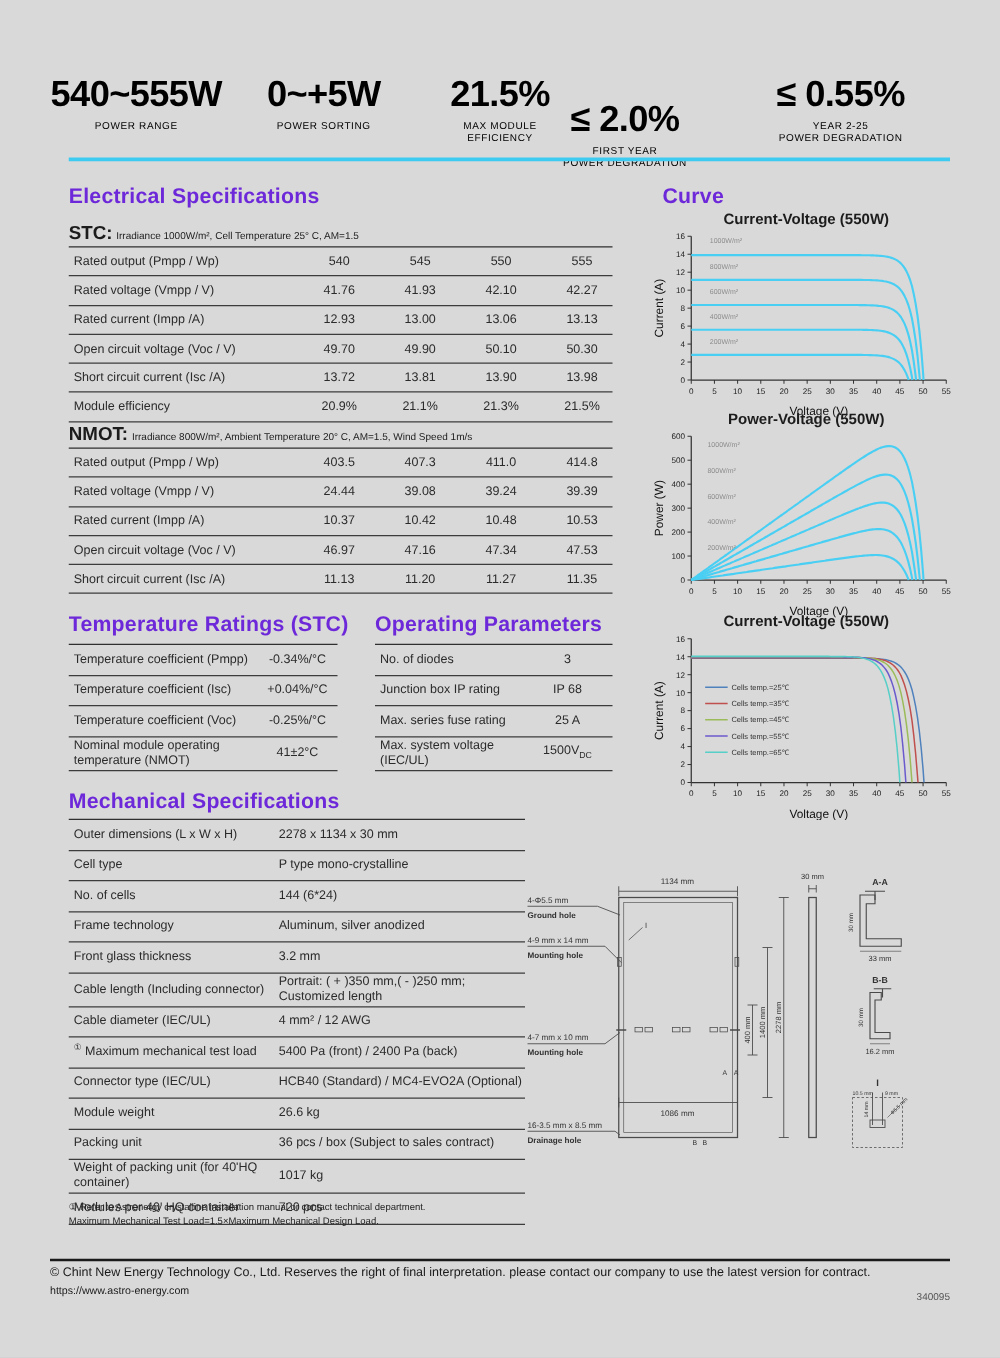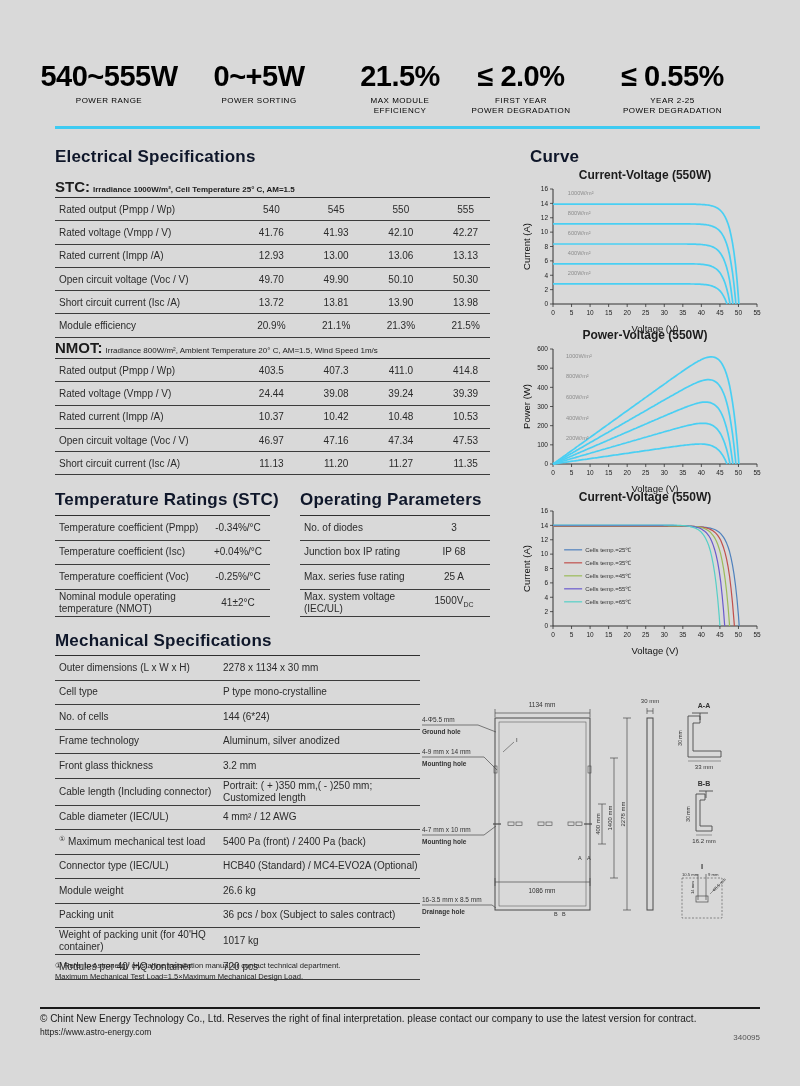--- a/index.html
+++ b/index.html
@@ -4,21 +4,21 @@
 <style>
   html,body{margin:0;padding:0;}
   body{font-family:"Liberation Sans", sans-serif; background:#bfbfbf;}
   .page{position:relative;width:800px;height:1086px;background:#d9d9d9;margin:0 auto;overflow:hidden;color:#2b2b2b;}
   
   .banner-item{position:absolute;top:60px;text-align:center;color:#000000;}
   .banner-value{font-size:29px;font-weight:bold;letter-spacing:-0.5px;line-height:32px;}
   .banner-label{font-size:8px;letter-spacing:.5px;margin-top:4px;line-height:10px;}
   .banner-rule{position:absolute;top:126px;left:55px;right:40px;height:3px;background:#3ECBF2;}
   
-  .sec-title{position:absolute;font-size:17px;font-weight:bold;color:#0f172a;letter-spacing:.2px;}
+  .sec-title{position:absolute;font-size:17px;font-weight:bold;color:#6d28d9;letter-spacing:.2px;}
   .cap{position:absolute;white-space:nowrap;}
   .cap b{font-size:15px;color:#1c1c1c;}
   .cap span{font-size:8px;color:#1c1c1c;margin-left:3px;}
   
   .etable,.kvtable{position:absolute;border-top:1.5px solid #2f2f2f;}
   .erow,.krow{display:flex;align-items:center;border-bottom:1px solid #3c3c3c;font-size:10px;}
   .erow{height:22.3px;gap:16px;}
   .elabel{width:172px;padding-left:4px;}
   .eval{flex:1;text-align:center;}
   .krow{min-height:21.5px;padding:1px 0;}
@@ -53,32 +53,32 @@
     <div class="banner-label">POWER RANGE</div>
   </div>
   <div class="banner-item" style="left:182px;width:154px;">
     <div class="banner-value">0~+5W</div>
     <div class="banner-label">POWER SORTING</div>
   </div>
   <div class="banner-item" style="left:325px;width:150px;">
     <div class="banner-value">21.5%</div>
     <div class="banner-label"><span>MAX MODULE</span><br><span>EFFICIENCY</span></div>
   </div>
-  <div class="banner-item" style="left:443px;width:156px;">
+  <div class="banner-item" style="left:422px;width:156px;margin-top:20px;">
     <div class="banner-value">≤ 2.0%</div>
     <div class="banner-label"><span>FIRST YEAR</span><br><span>POWER DEGRADATION</span></div>
   </div>
   <div class="banner-item" style="left:585px;width:175px;">
     <div class="banner-value">≤ 0.55%</div>
     <div class="banner-label"><span>YEAR 2-25</span><br><span>POWER DEGRADATION</span></div>
   </div>
   <div class="banner-rule"></div>
 
   <div class="sec-title" style="left:55px;top:147px;">Electrical Specifications</div>
-  <div class="cap" style="left:55px;top:178px;font-weight:bold;">
+  <div class="cap" style="left:55px;top:178px;">
     <b>STC:</b><span>Irradiance 1000W/m², Cell Temperature 25° C, AM=1.5</span>
   </div>
   <div class="etable" style="left:55px;top:197px;width:435px;">
       <div class="erow">
         <span class="elabel">Rated output (Pmpp / Wp)</span>
         <span class="eval">540</span>
         <span class="eval">545</span>
         <span class="eval">550</span>
         <span class="eval">555</span>
       </div>

